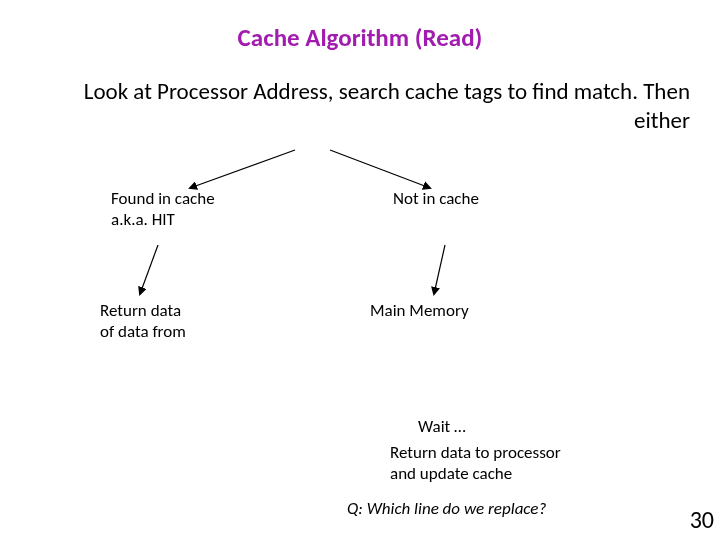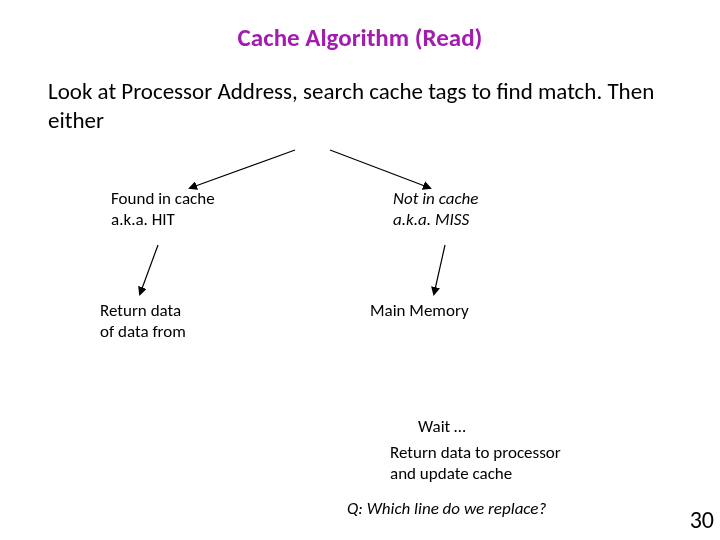--- a/index.html
+++ b/index.html
@@ -14,31 +14,32 @@
   .title {
     color: #a21caf;
     font-weight: bold;
     font-size: 25px;
     text-align: center;
     padding-top: 22px;
   }
   .intro {
     color: #000;
     font-size: 23px;
-    padding: 24px 40px 0 48px;
+    padding: 24px 30px 0 48px;
     line-height: 1.25;
+    text-align: right;
   }
   .branch {
     position: absolute;
     font-size: 17px;
     color: #000000;
     line-height: 1.25;
   }
   .branch-left-top   { left: 111px; top: 188px; }
-  .branch-right-top  { left: 393px; top: 188px; font-style: italic; }
+  .branch-right-top  { left: 393px; top: 188px; }
   .branch-left-mid   { left: 100px; top: 300px; }
   .branch-right-mid  { left: 370px; top: 300px; }
   .branch-right-wait { left: 370px; top: 416px; margin-left: 48px; }
   .branch-right-ret  { left: 390px; top: 442px; }
   .question          { left: 347px; top: 498px; font-style: italic; }
   .page-num {
     position: absolute;
     right: 6px;
     bottom: 6px;
     font-size: 24px;
@@ -72,21 +73,20 @@
   <line x1="445" y1="245" x2="434" y2="294" stroke="#000" stroke-width="1.2" marker-end="url(#ah)"></line>
 </svg>
 
 <div class="branch branch-left-top">
   <div>Found in cache</div>
   <div>a.k.a.  HIT</div>
 </div>
 
 <div class="branch branch-right-top">
   <div>Not in cache</div>
-  <div>a.k.a. MISS</div>
 </div>
 
 <div class="branch branch-left-mid">
   <div>Return data</div>
   <div>of data from</div>
 </div>
 
 <div class="branch branch-right-mid">
   <div>Main Memory</div>
 </div>

